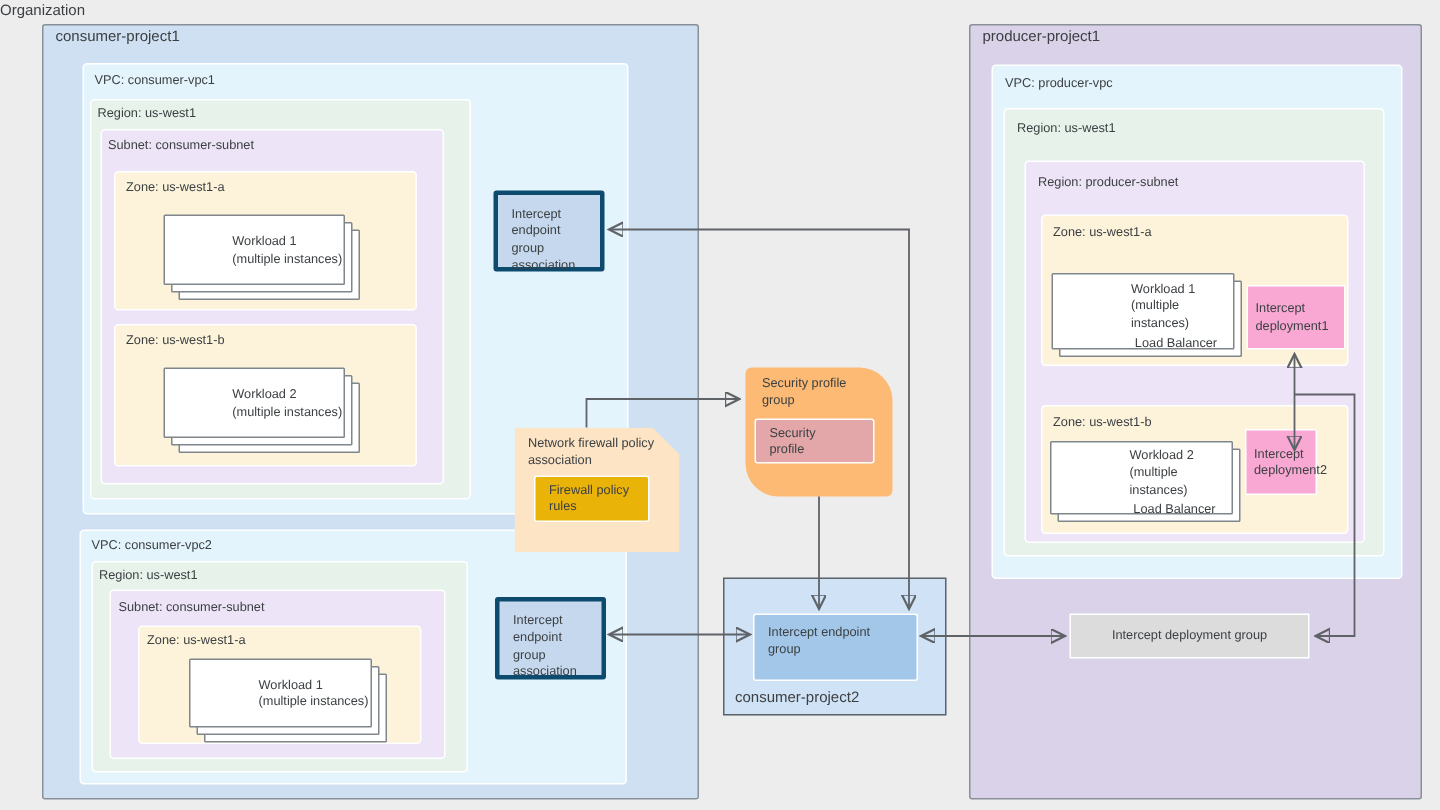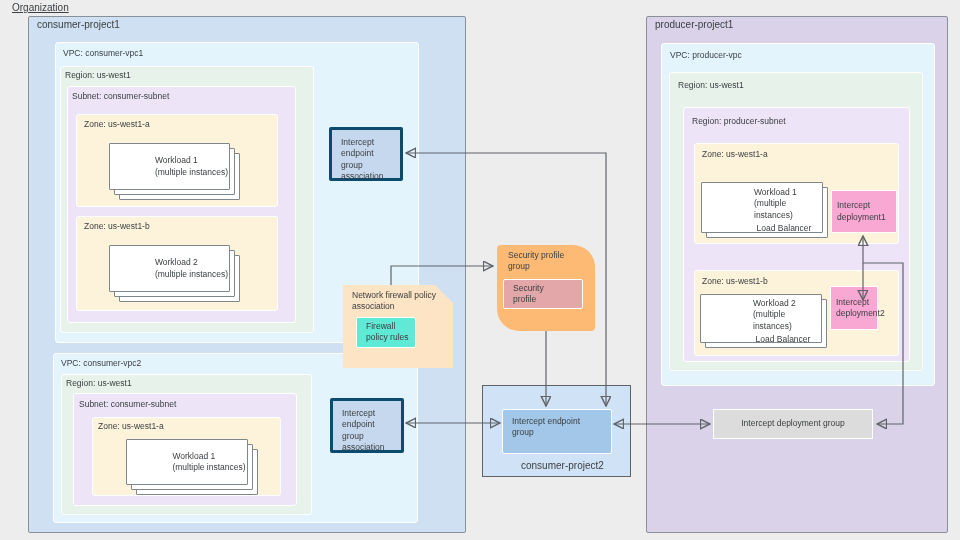--- a/index.html
+++ b/index.html
@@ -20,21 +20,21 @@
   .assoc .txt { padding:7px 6px 0 9px; white-space:normal; }
   .graybox { background:#f9a8d4; border:1.5px solid #ffffff; border-radius:1px; }
   svg.arrows { position:absolute; left:0; top:0; pointer-events:none; }
   svg.arrows path { fill:none; stroke:#5f6368; stroke-width:1.2; }
 </style>
 </head>
 <body>
 
 <div id="canvas">
 
-  <div class="title" style="left:12px;top:2px;text-decoration:underline;">Organization</div>
+  <div class="title" style="left:0;top:2px;">Organization</div>
 
   <div class="box proj" style="left:28px;top:16px;width:438px;height:517px;background:#cfe0f2;"></div>
   <div class="title" style="left:37px;top:19px;">consumer-project1</div>
 
   <div class="box pastel" style="left:55px;top:42px;width:364px;height:301px;background:#e3f4fc;"></div>
   <div class="lbl" style="left:63px;top:48px;">VPC: consumer-vpc1</div>
 
   <div class="box pastel" style="left:60px;top:66px;width:254px;height:267px;background:#e7f3ea;"></div>
   <div class="lbl" style="left:65px;top:70px;">Region: us-west1</div>
 
@@ -124,37 +124,37 @@
   <div class="box graybox wrapt" style="left:830px;top:286px;width:48px;height:44px;display:flex;align-items:center;">
     <span style="padding-left:5px;">Intercept deployment2</span>
   </div>
 
   <div class="box wrapt" style="left:713px;top:409px;width:160px;height:30px;background:#dcdcdc;border:1.5px solid #ffffff;display:flex;align-items:center;justify-content:center;">
     <span>Intercept deployment group</span>
   </div>
 
   <div class="box" style="left:343px;top:285px;width:110px;height:83px;background:#fce4c4;clip-path:polygon(0 0, calc(100% - 18px) 0, 100% 18px, 100% 100%, 0 100%);">
     <div class="wrapt" style="left:9px;top:5px;width:95px;">Network firewall policy association</div>
-    <div class="box wrapt" style="left:13px;top:32px;width:60px;height:31px;background:#5eead4;border:1.5px solid #ffffff;border-radius:2px;">
+    <div class="box wrapt" style="left:13px;top:32px;width:77px;height:31px;background:#eab308;border:1.5px solid #ffffff;border-radius:2px;">
       <div style="padding:3px 0 0 9px;">Firewall policy rules</div>
     </div>
   </div>
 
   <div class="box" style="left:497px;top:245px;width:98px;height:86px;background:#fdba74;border-radius:4px 22px 4px 22px;">
     <div class="wrapt" style="left:11px;top:5px;width:80px;">Security profile group</div>
     <div class="box wrapt" style="left:6px;top:34px;width:80px;height:30px;background:#e3a7a9;border:1.5px solid #ffffff;border-radius:2px;">
       <div style="padding:3px 16px 0 9px;">Security profile</div>
     </div>
   </div>
 
   <div class="box" style="left:482px;top:385px;width:149px;height:92px;background:#d0e3f6;border:1px solid #5f6368;">
     <div class="box wrapt" style="left:19px;top:23px;width:110px;height:45px;background:#a2c7e9;border:1.5px solid #ffffff;border-radius:2px;">
       <div style="padding:6px 8px 0 9px;">Intercept endpoint group</div>
     </div>
-    <div class="title" style="left:7px;bottom:5px;margin-left:31px;">consumer-project2</div>
+    <div class="title" style="left:7px;bottom:5px;">consumer-project2</div>
   </div>
 
   <svg class="arrows" width="960" height="540" viewBox="0 0 960 540">
     <defs>
       <marker id="ah" markerWidth="9" markerHeight="9" refX="8" refY="4" orient="auto-start-reverse">
         <path d="M0 0 L8 4 L0 8 Z" fill="#5f6368" stroke="none"></path>
       </marker>
     </defs>
     <path d="M406 153 H606 V406" marker-start="url(#ah)" marker-end="url(#ah)"></path>
     <path d="M546 331 V406" marker-end="url(#ah)"></path>

